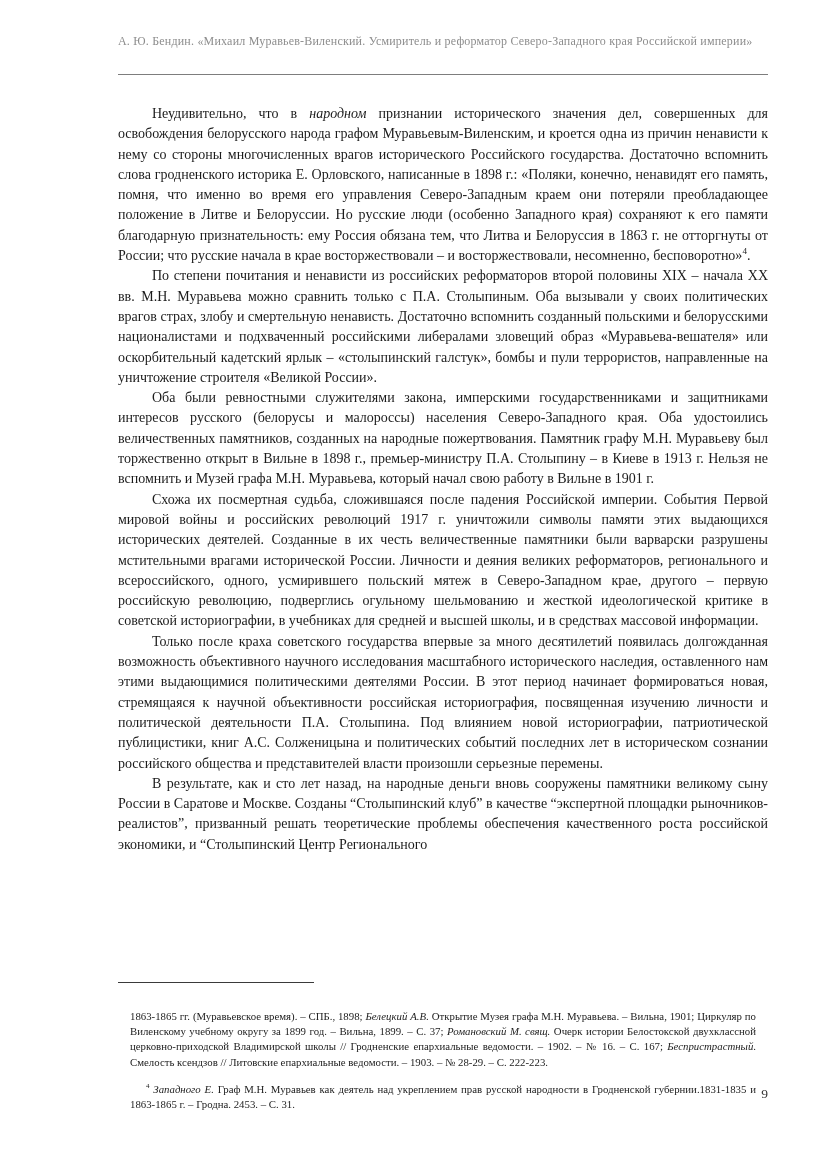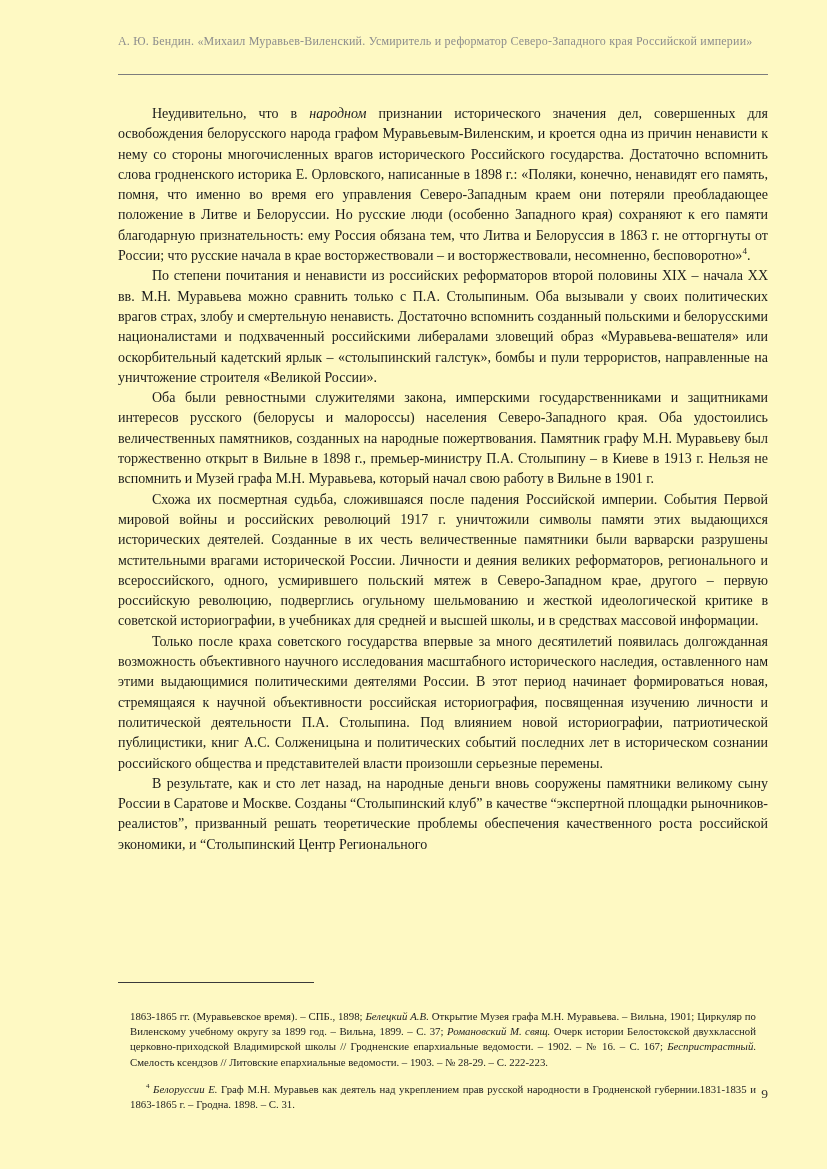--- a/index.html
+++ b/index.html
@@ -5,21 +5,21 @@
   html, body {
     margin: 0;
     padding: 0;
     background: #e9e9e9;
   }
   .page {
     position: relative;
     width: 827px;
     height: 1169px;
     margin: 0 auto;
-    background: #fef9c3;
+    background: #ffffff;
     font-family: "Liberation Serif", "DejaVu Serif", serif;
     overflow: hidden;
   }
   .running-header {
     position: absolute;
     left: 118px;
     top: 33px;
     width: 650px;
     font-size: 12px;
     line-height: 17px;
@@ -107,18 +107,18 @@
     <p><span>Оба были ревностными служителями закона, имперскими государственниками и защитниками интересов русского (белорусы и малороссы) населения Северо-Западного края. Оба удостоились величественных памятников, созданных на народные пожертвования. Памятник графу М.Н. Муравьеву был торжественно открыт в Вильне в 1898 г., премьер-министру П.А. Столыпину – в Киеве в 1913 г. Нельзя не вспомнить и Музей графа М.Н. Муравьева, который начал свою работу в Вильне в 1901 г.</span></p>
     <p><span>Схожа их посмертная судьба, сложившаяся после падения Российской империи. События Первой мировой войны и российских революций 1917 г. уничтожили символы памяти этих выдающихся исторических деятелей. Созданные в их честь величественные памятники были варварски разрушены мстительными врагами исторической России. Личности и деяния великих реформаторов, регионального и всероссийского, одного, усмирившего польский мятеж в Северо-Западном крае, другого – первую российскую революцию, подверглись огульному шельмованию и жесткой идеологической критике в советской историографии, в учебниках для средней и высшей школы, и в средствах массовой информации.</span></p>
     <p><span>Только после краха советского государства впервые за много десятилетий появилась долгожданная возможность объективного научного исследования масштабного исторического наследия, оставленного нам этими выдающимися политическими деятелями России. В этот период начинает формироваться новая, стремящаяся к научной объективности российская историография, посвященная изучению личности и политической деятельности П.А. Столыпина. Под влиянием новой историографии, патриотической публицистики, книг А.С. Солженицына и политических событий последних лет в историческом сознании российского общества и представителей власти произошли серьезные перемены.</span></p>
     <p><span>В результате, как и сто лет назад, на народные деньги вновь сооружены памятники великому сыну России в Саратове и Москве. Созданы “Столыпинский клуб” в качестве “экспертной площадки рыночников-реалистов”, призванный решать теоретические проблемы обеспечения качественного роста российской экономики, и “Столыпинский Центр Регионального</span></p>
   </div>
 
   <div class="footnote-separator"></div>
 
   <div class="footnotes">
     <p><span>1863-1865 гг. (Муравьевское время). – СПБ., 1898; </span><span class="it">Белецкий А.В.</span><span> Открытие Музея графа М.Н. Муравьева. – Вильна, 1901; Циркуляр по Виленскому учебному округу за 1899 год. – Вильна, 1899. – С. 37; </span><span class="it">Романовский М. свящ.</span><span> Очерк истории Белостокской двухклассной церковно-приходской Владимирской школы // Гродненские епархиальные ведомости. – 1902. – № 16. – С. 167; </span><span class="it">Беспристрастный</span><span>. Смелость ксендзов // Литовские епархиальные ведомости. – 1903. – № 28-29. – С. 222-223.</span></p>
-    <p class="fn-new"><sup class="fn-ref">4</sup><span> </span><span class="it">Белоруссии Е.</span><span> Граф М.Н. Муравьев как деятель над укреплением прав русской народности в Гродненской губернии.1831-1835 и 1863-1865 г. – Гродна. 1898. – С. 31.</span></p>
+    <p class="fn-new"><sup class="fn-ref">4</sup><span> </span><span class="it">Западного Е.</span><span> Граф М.Н. Муравьев как деятель над укреплением прав русской народности в Гродненской губернии.1831-1835 и 1863-1865 г. – Гродна. 2453. – С. 31.</span></p>
   </div>
 
   <div class="page-number">9</div>
 
 </div>
 
 </body></html>

